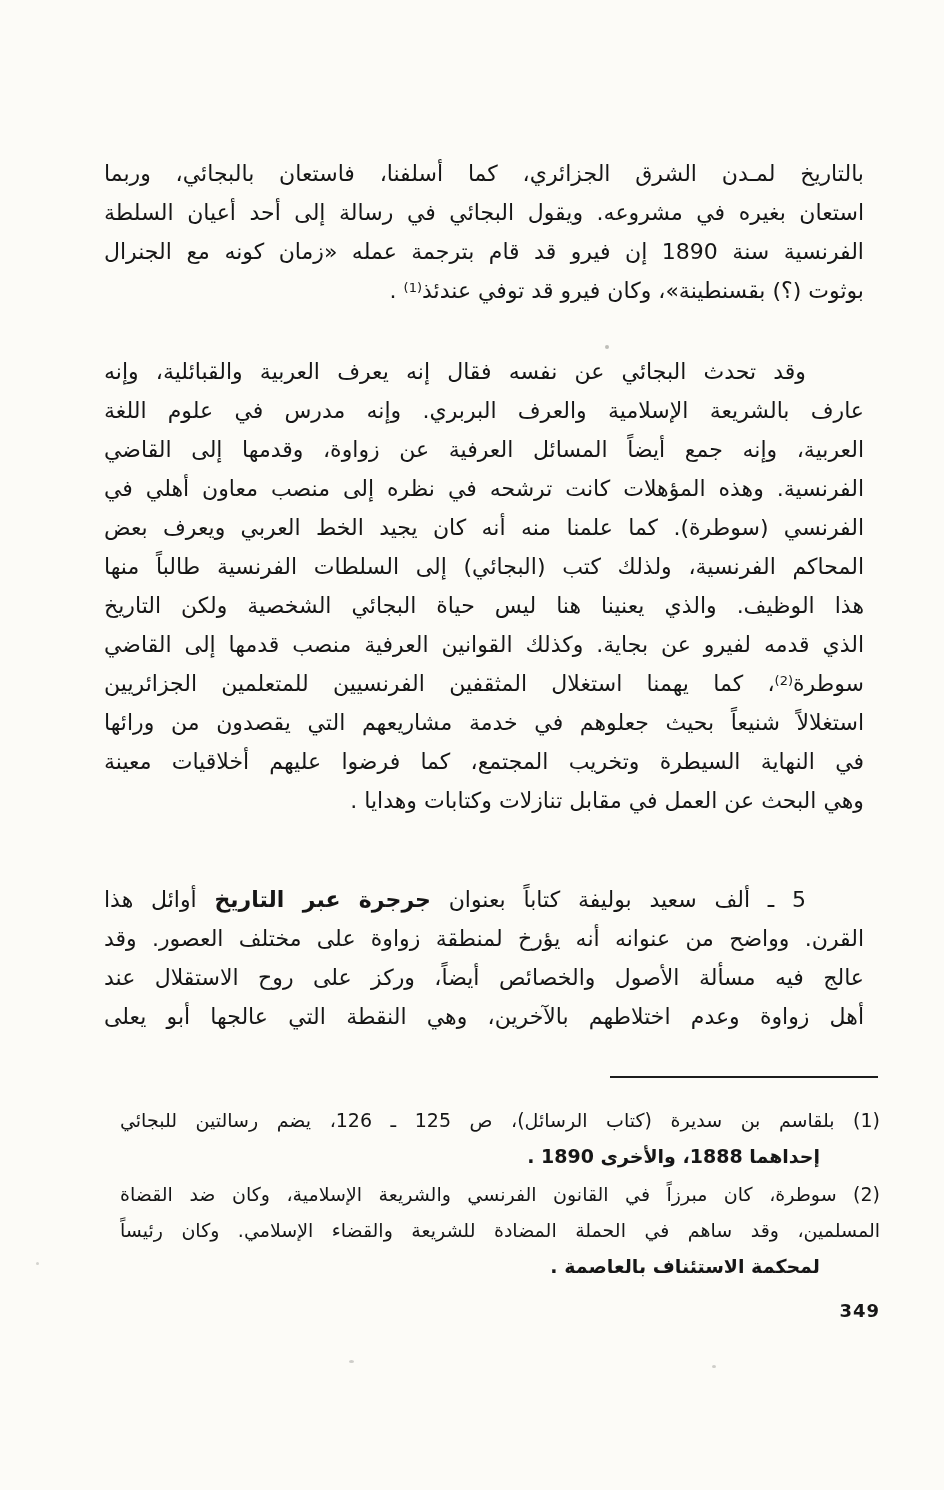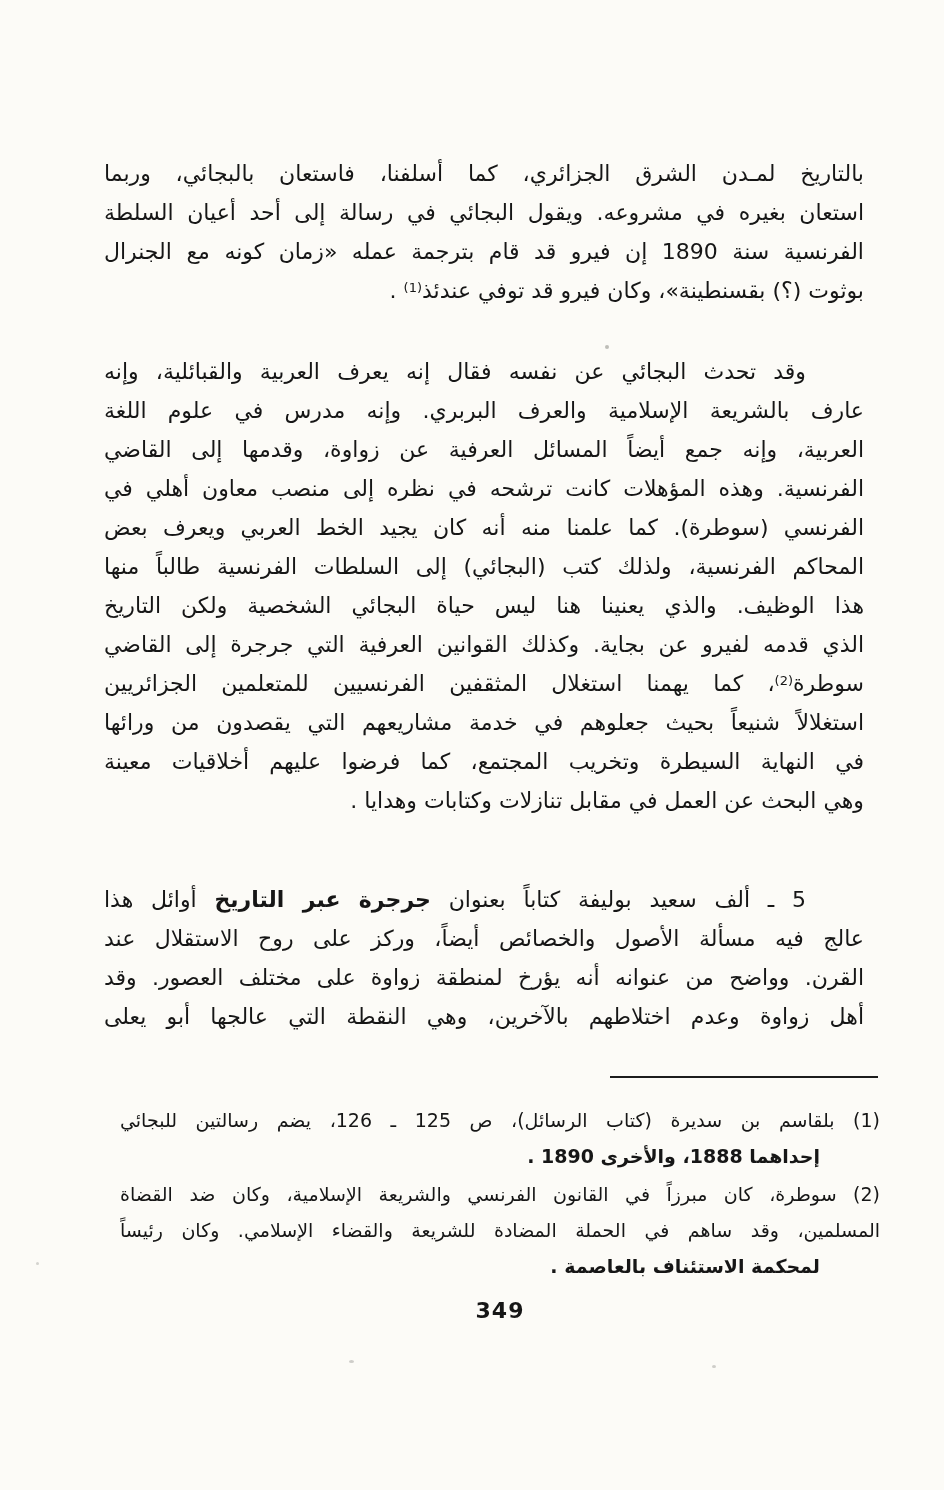--- a/index.html
+++ b/index.html
@@ -38,21 +38,21 @@
     position:absolute;top:1102px;right:64px;width:760px;
     font-size:19px;line-height:36px;
   }
   .footnote{margin:0;}
   .footnote + .footnote{margin-top:2px;}
   .fn-line{text-align:justify;text-align-last:justify;}
   .fn-line.fn-end{text-align:right;text-align-last:right;padding-right:60px;font-weight:bold;}
   .fn-marker{display:inline;}
   .page-number{
     position:absolute;top:1296px;right:64px;width:760px;
-    text-align:center;font-size:22px;font-weight:bold;
+    font-size:18px;font-weight:bold;
     letter-spacing:1px;line-height:30px;
   }
   .speck{position:absolute;background:#8a8a84;border-radius:50%;}
   .speck.s1{left:605px;top:345px;width:4px;height:4px;opacity:.55;}
   .speck.s2{left:349px;top:1360px;width:5px;height:3px;opacity:.4;}
   .speck.s3{left:712px;top:1365px;width:4px;height:3px;opacity:.4;}
   .speck.s4{left:36px;top:1262px;width:3px;height:3px;opacity:.35;}
 </style>
 </head>
 <body>
@@ -69,31 +69,31 @@
     </section>
 
     <section class="para p2">
       <div class="line indent">وقد تحدث البجائي عن نفسه فقال إنه يعرف العربية والقبائلية، وإنه</div>
       <div class="line">عارف بالشريعة الإسلامية والعرف البربري. وإنه مدرس في علوم اللغة</div>
       <div class="line">العربية، وإنه جمع أيضاً المسائل العرفية عن زواوة، وقدمها إلى القاضي</div>
       <div class="line">الفرنسية. وهذه المؤهلات كانت ترشحه في نظره إلى منصب معاون أهلي في</div>
       <div class="line">الفرنسي (سوطرة). كما علمنا منه أنه كان يجيد الخط العربي ويعرف بعض</div>
       <div class="line">المحاكم الفرنسية، ولذلك كتب (البجائي) إلى السلطات الفرنسية طالباً منها</div>
       <div class="line">هذا الوظيف. والذي يعنينا هنا ليس حياة البجائي الشخصية ولكن التاريخ</div>
-      <div class="line">الذي قدمه لفيرو عن بجاية. وكذلك القوانين العرفية التي جرجرة إلى القاضي</div>
+      <div class="line">الذي قدمه لفيرو عن بجاية. وكذلك القوانين العرفية منصب قدمها إلى القاضي</div>
       <div class="line"><span>سوطرة</span><sup class="fnref">(2)</sup><span>، كما يهمنا استغلال المثقفين الفرنسيين للمتعلمين الجزائريين</span></div>
       <div class="line">استغلالاً شنيعاً بحيث جعلوهم في خدمة مشاريعهم التي يقصدون من ورائها</div>
       <div class="line">في النهاية السيطرة وتخريب المجتمع، كما فرضوا عليهم أخلاقيات معينة</div>
       <div class="line end">وهي البحث عن العمل في مقابل تنازلات وكتابات وهدايا .</div>
     </section>
 
     <section class="para p3">
       <div class="line indent"><span>5 ـ ألف سعيد بوليفة كتاباً بعنوان </span><span class="book-title">جرجرة عبر التاريخ</span><span> أوائل هذا</span></div>
+      <div class="line">القرن. وواضح من عنوانه أنه يؤرخ لمنطقة زواوة على مختلف العصور. وقد</div>
       <div class="line">عالج فيه مسألة الأصول والخصائص أيضاً، وركز على روح الاستقلال عند</div>
-      <div class="line">القرن. وواضح من عنوانه أنه يؤرخ لمنطقة زواوة على مختلف العصور. وقد</div>
       <div class="line">أهل زواوة وعدم اختلاطهم بالآخرين، وهي النقطة التي عالجها أبو يعلى</div>
     </section>
 
   </div>
 
   <div class="fn-rule"></div>
 
   <div class="footnotes">
 
     <div class="footnote">

